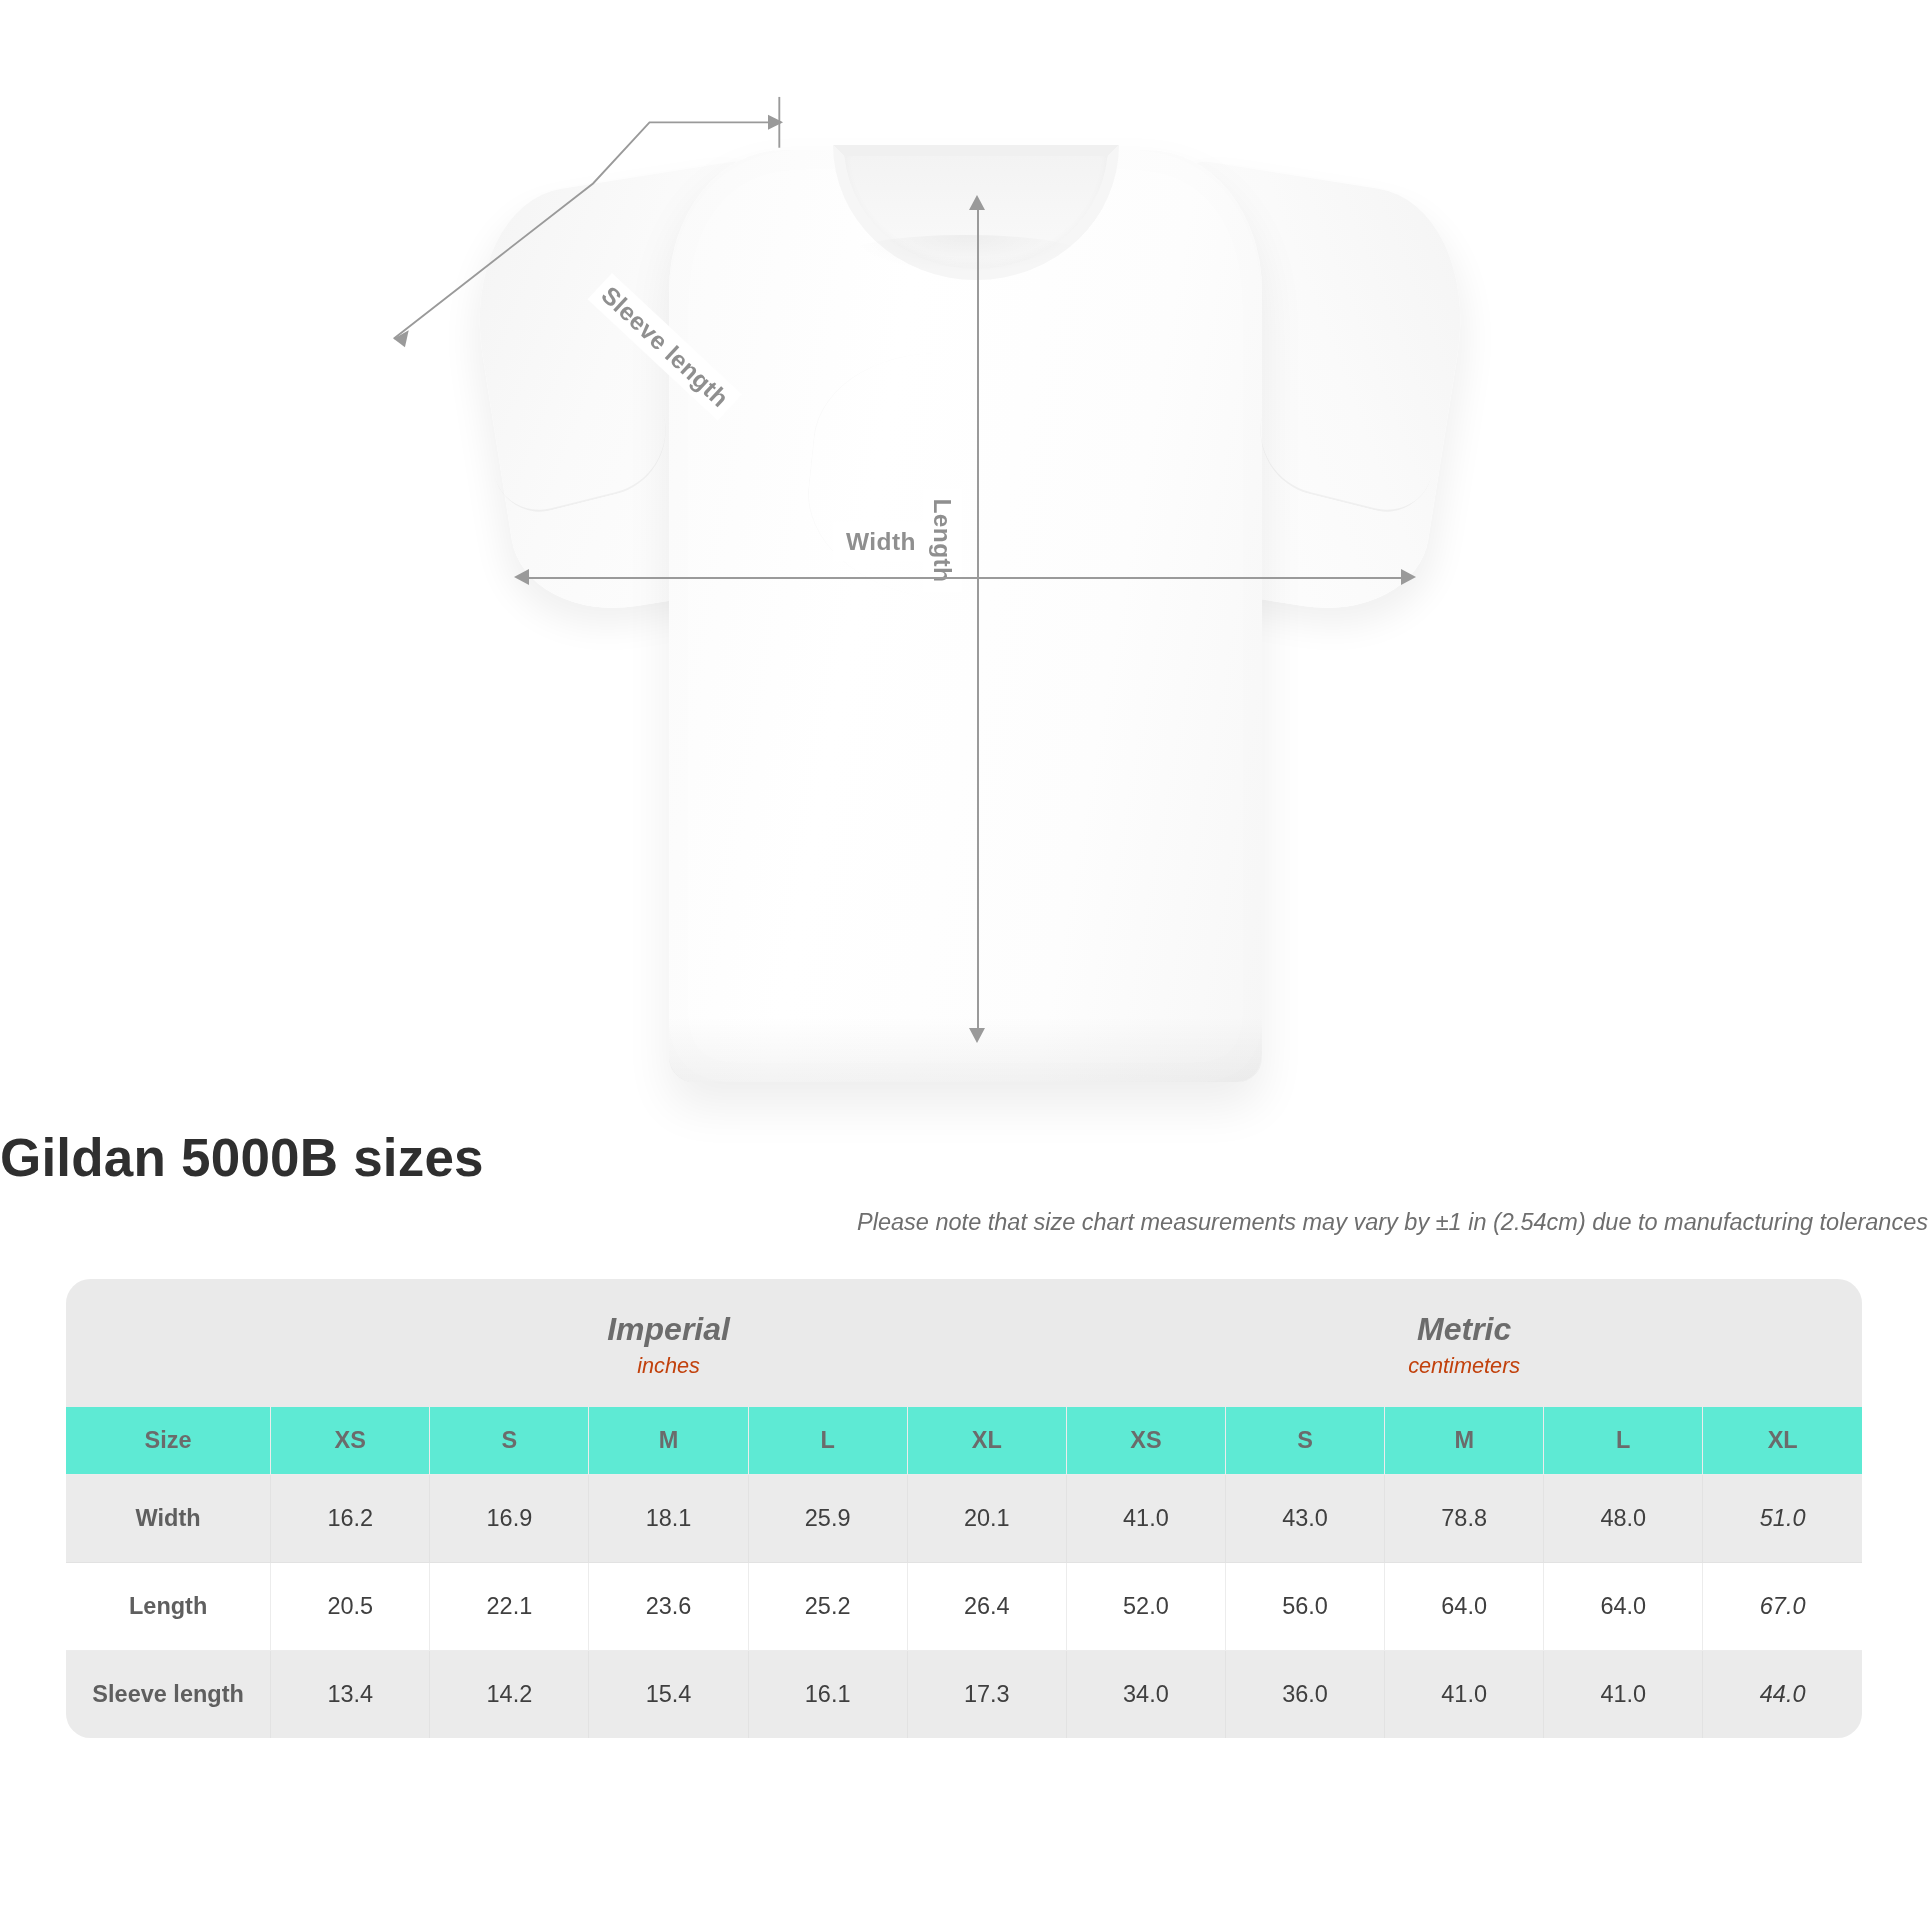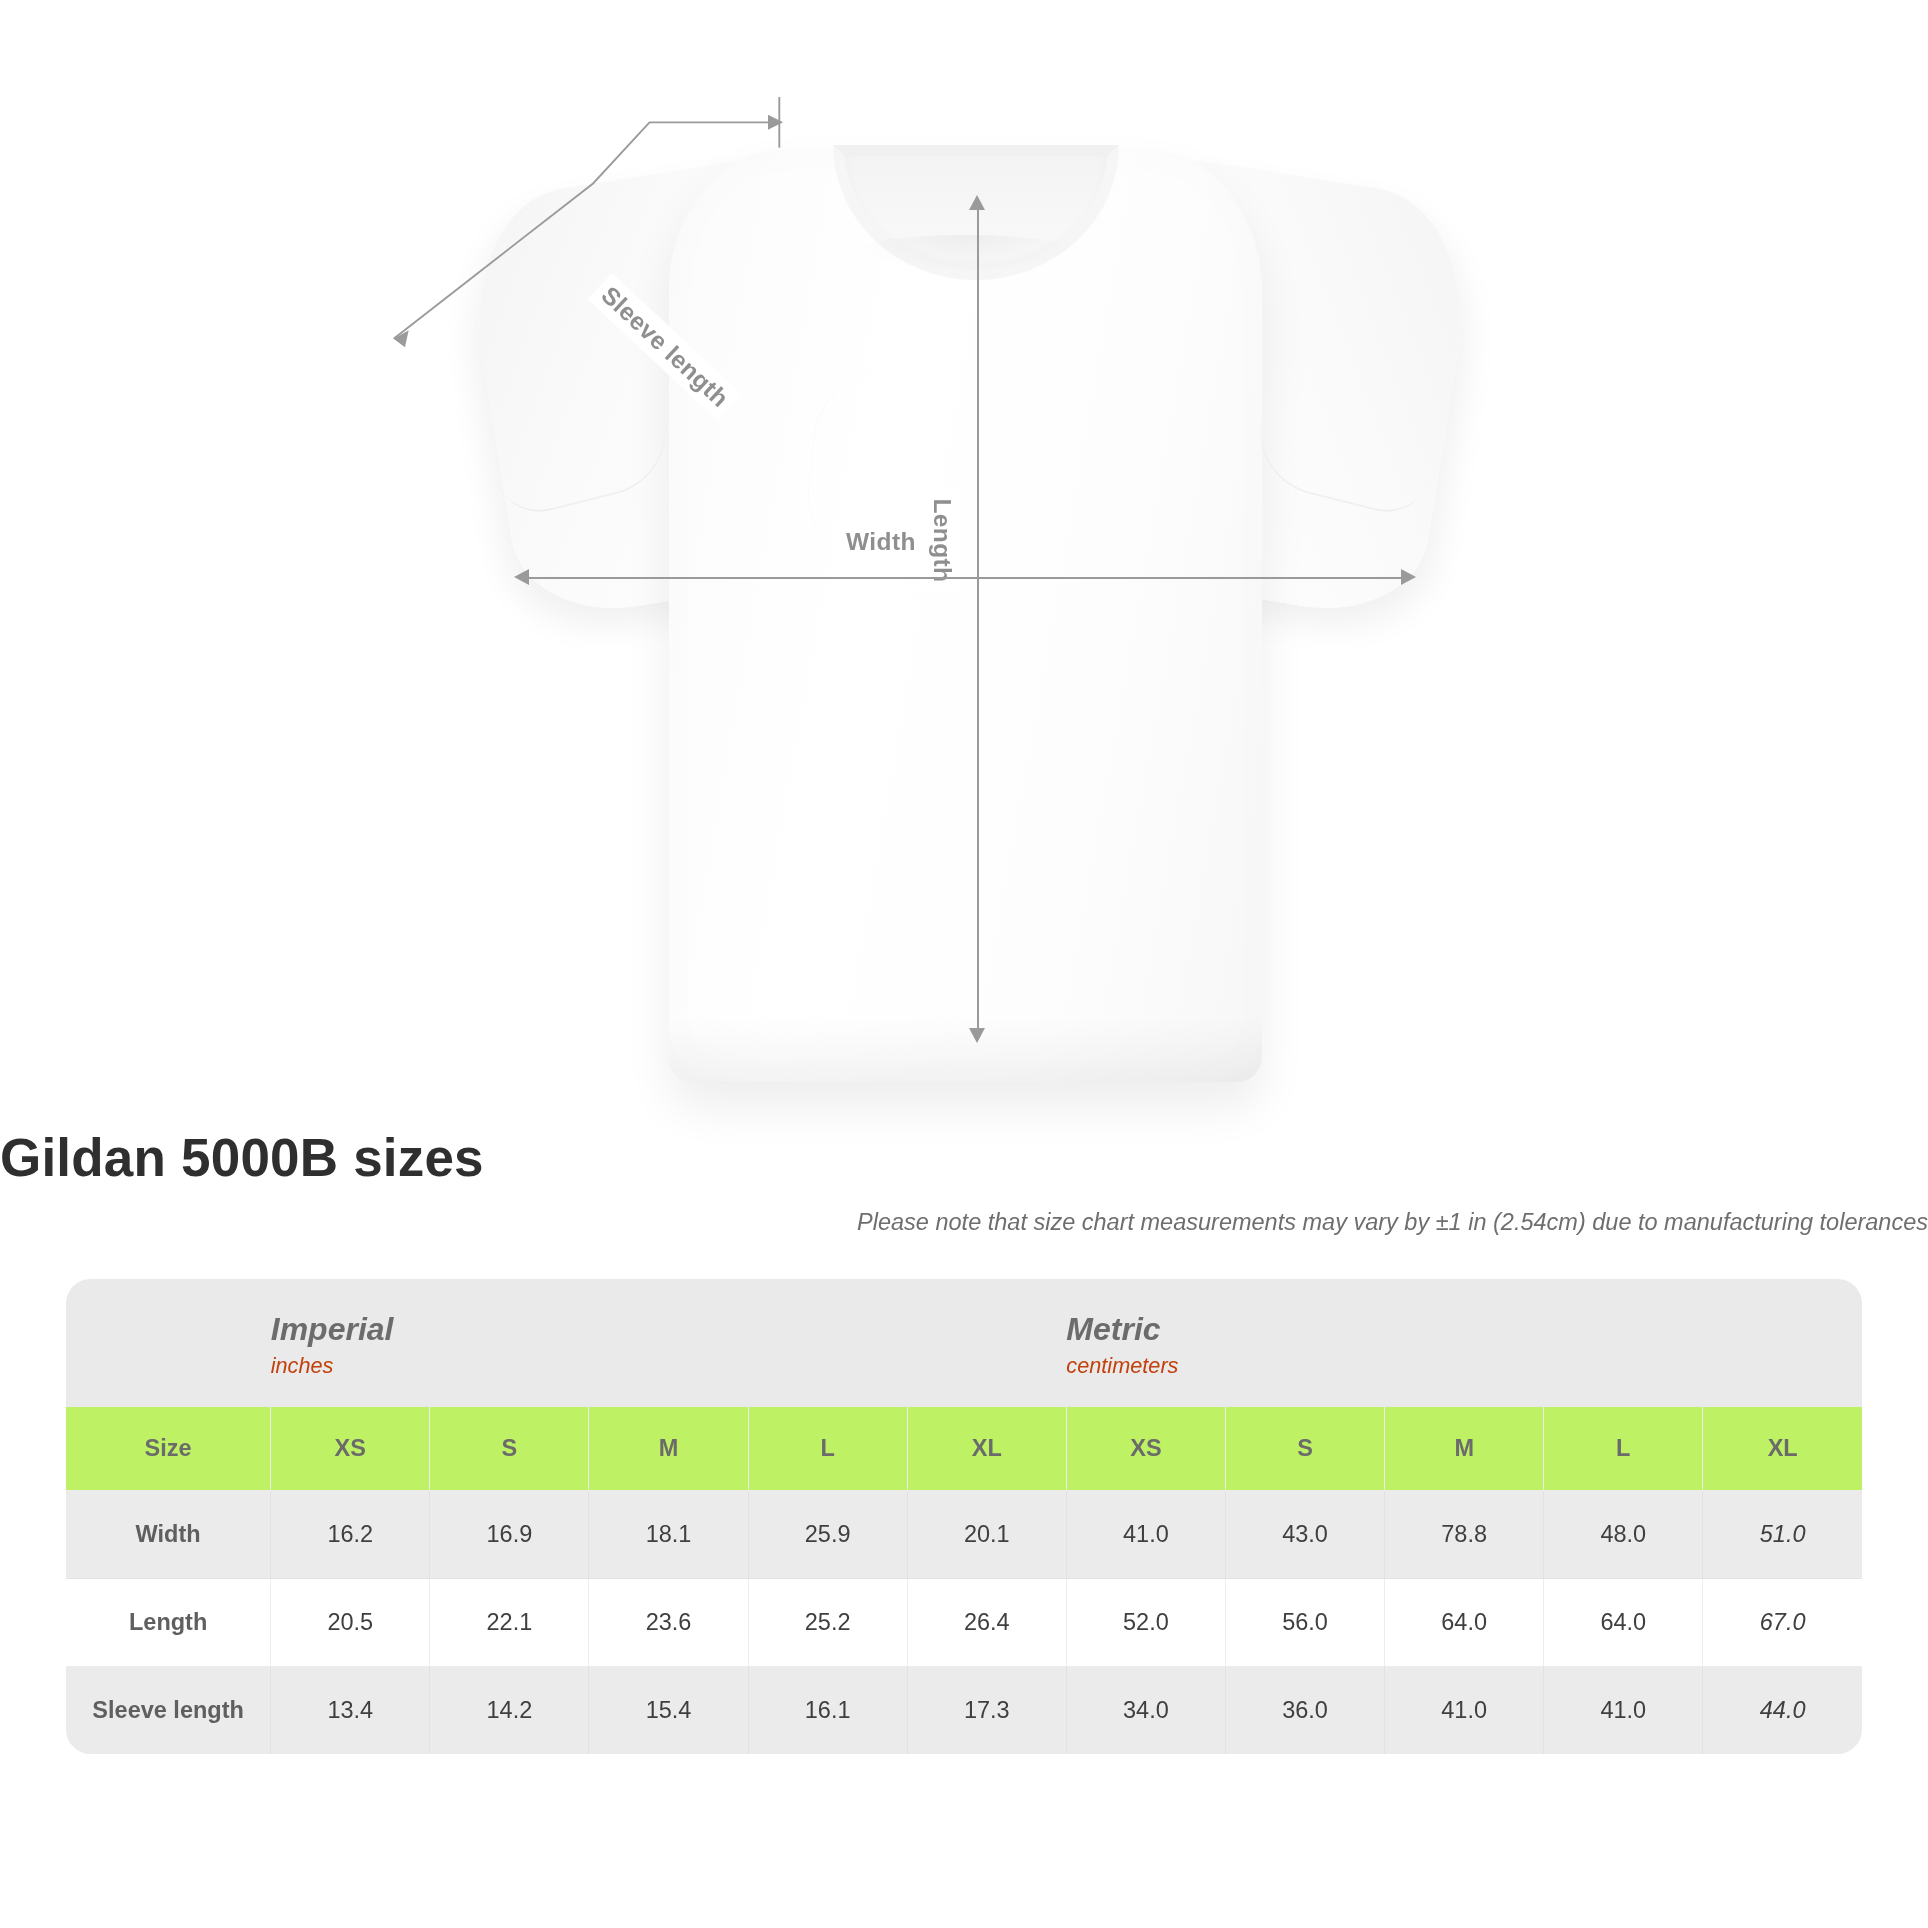--- a/index.html
+++ b/index.html
@@ -217,21 +217,21 @@
     overflow: hidden;
     background: #ffffff;
   }
   table {
     width: 100%;
     border-collapse: collapse;
     table-layout: fixed;
   }
   .unit-head td {
     background: #eaeaea;
-    text-align: left;
+    text-align: center;
     padding: 32px 0 28px 0;
     border: none;
     margin-top: 44px;
   }
   .unit-title {
     font-size: 32px;
     font-style: italic;
     font-weight: bold;
     color: #6c6c6c;
     line-height: 1.15;
@@ -242,22 +242,22 @@
     color: #c2410c;
     margin-top: 5.6px;
   }
   .blank-cell { background: #eaeaea; }
 
   thead.size-head th {
     font-size: 23.5px;
     font-weight: bold;
     color: #6b6b6b;
     text-align: center;
-    padding: 28px 0;
-    background: #bef264;
+    padding: 20px 0;
+    background: #5eead4;
     border-right: 0.9px solid #ececec;
     border-bottom: 0.9px solid #ececec;
   }
   thead.size-head th:last-child { border-right: none; }
 
   tbody tr td {
     text-align: center;
     font-size: 23.5px;
     color: #3f3f3f;
     padding: 30px 0;

